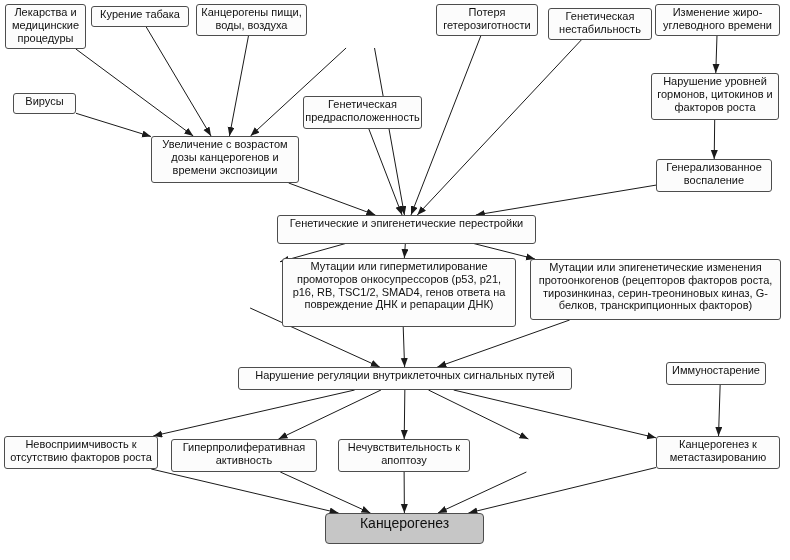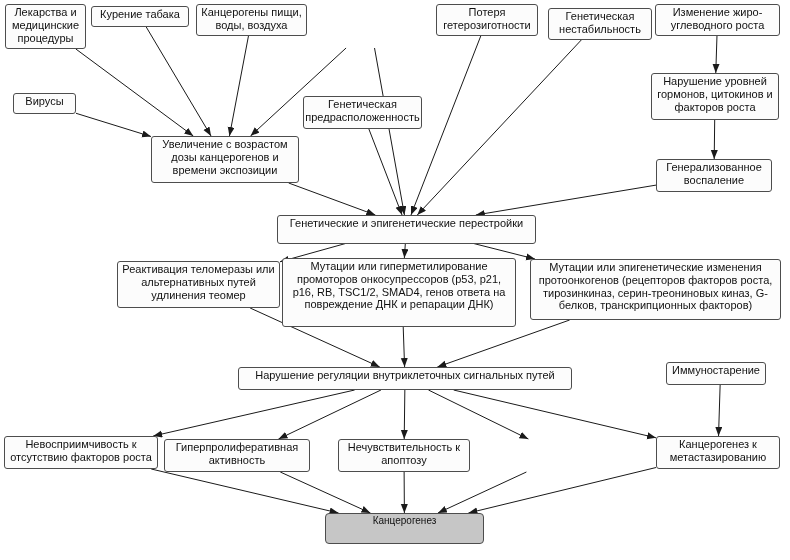--- a/index.html
+++ b/index.html
@@ -31,21 +31,21 @@
     background: var(--box-fill, #fcfcfc);
     border: 1px solid var(--box-border, #4d4d4d);
     border-radius: 3px;
     font-size: 11px;
     line-height: 1.16;
     color: var(--text, #111111);
     padding: 1px 2px;
   }
   .node.final {
     background: var(--final-fill, #c6c6c6);
-    font-size: 10px;
+    font-size: 14px;
     border-radius: 4px;
   }
 </style>
 </head>
 <body>
 
 <div class="canvas">
 
   <svg id="edge-layer" viewBox="0 0 790 560">
     <defs>
@@ -94,21 +94,21 @@
   <div class="node" style="left:196px;top:4px;width:111px;height:32px">
     <span>Канцерогены пищи, воды, воздуха</span>
   </div>
   <div class="node" style="left:436px;top:4px;width:102px;height:32px">
     <span>Потеря гетерозиготности</span>
   </div>
   <div class="node" style="left:548px;top:8px;width:104px;height:32px">
     <span>Генетическая нестабильность</span>
   </div>
   <div class="node" style="left:655px;top:4px;width:125px;height:32px">
-    <span>Изменение жиро-углеводного роста</span>
+    <span>Изменение жиро-углеводного времени</span>
   </div>
 
   <div class="node" style="left:13px;top:93px;width:63px;height:21px">
     <span>Вирусы</span>
   </div>
   <div class="node" style="left:303px;top:96px;width:119px;height:33px">
     <span>Генетическая предрасположенность</span>
   </div>
   <div class="node" style="left:651px;top:73px;width:128px;height:47px">
     <span>Нарушение уровней гормонов, цитокинов и факторов роста</span>
@@ -118,41 +118,38 @@
     <span>Увеличение с возрастом дозы канцерогенов и времени экспозиции</span>
   </div>
   <div class="node" style="left:656px;top:159px;width:116px;height:33px">
     <span>Генерализованное воспаление</span>
   </div>
 
   <div class="node" style="left:277px;top:215px;width:259px;height:29px">
     <span>Генетические и эпигенетические перестройки</span>
   </div>
 
-  <div class="node" style="left:117px;top:261px;width:163px;height:47px">
-    <span>Реактивация теломеразы или альтернативных путей удлинения теомер</span>
-  </div>
   <div class="node" style="left:282px;top:258px;width:234px;height:69px">
     <span>Мутации или гиперметилирование промоторов онкосупрессоров (p53, p21, p16, RB, TSC1/2, SMAD4, генов ответа на повреждение ДНК и репарации ДНК)</span>
   </div>
   <div class="node" style="left:530px;top:259px;width:251px;height:61px">
     <span>Мутации или эпигенетические изменения протоонкогенов (рецепторов факторов роста, тирозинкиназ, серин-треониновых киназ, G-белков, транскрипционных факторов)</span>
   </div>
 
   <div class="node" style="left:238px;top:367px;width:334px;height:23px">
     <span>Нарушение регуляции внутриклеточных сигнальных путей</span>
   </div>
   <div class="node" style="left:666px;top:362px;width:100px;height:23px">
     <span>Иммуностарение</span>
   </div>
 
   <div class="node" style="left:4px;top:436px;width:154px;height:33px">
     <span>Невосприимчивость к отсутствию факторов роста</span>
   </div>
-  <div class="node" style="left:164px;top:439px;width:146px;height:33px">
+  <div class="node" style="left:171px;top:439px;width:146px;height:33px">
     <span>Гиперпролиферативная активность</span>
   </div>
   <div class="node" style="left:338px;top:439px;width:132px;height:33px">
     <span>Нечувствительность к апоптозу</span>
   </div>
   <div class="node" style="left:656px;top:436px;width:124px;height:33px">
     <span>Канцерогенез к метастазированию</span>
   </div>
 
   <div class="node final" style="left:325px;top:513px;width:159px;height:31px">

